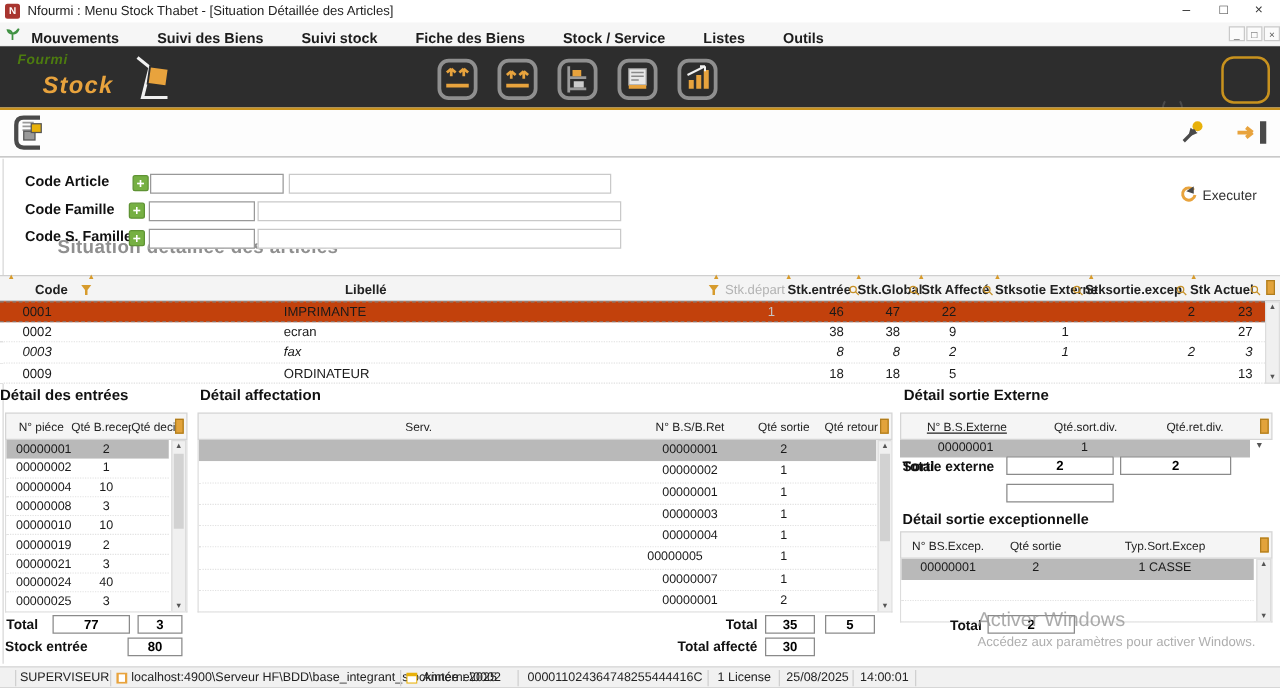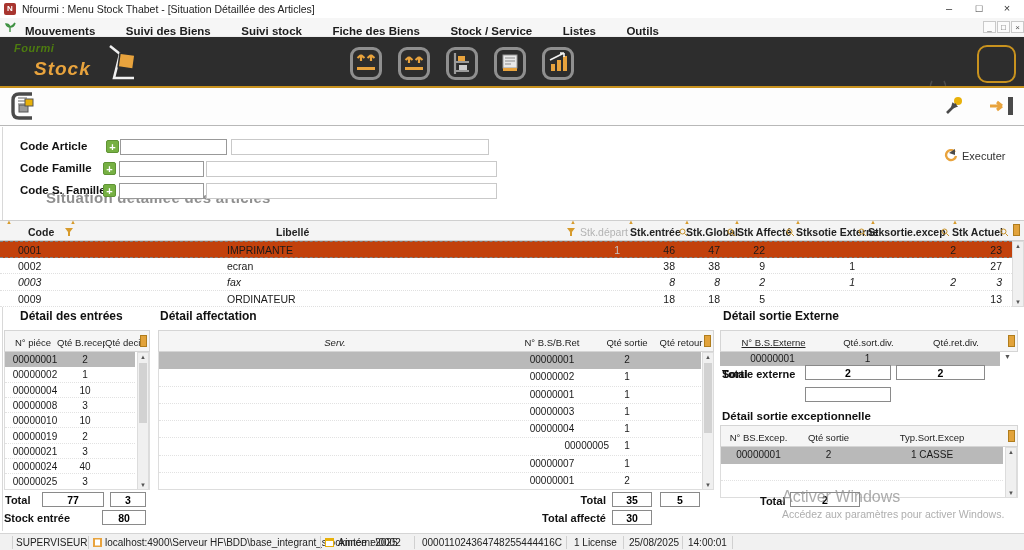--- a/index.html
+++ b/index.html
@@ -306,21 +306,21 @@
     <span class="num r-ent">18</span>
     <span class="num r-glo">18</span>
     <span class="num r-aff">5</span>
     <span class="num r-act">13</span>
   </div>
   <div class="sbar" style="left:1012px; top:241px; height:66px;">
     <span class="sb-up"></span>
     <span class="sb-dn"></span>
   </div>
 
-  <span class="t sect-title" style="left:20px; top:309px;">Détail des entrées</span>
+  <span class="t sect-title" style="left:0; top:309px;">Détail des entrées</span>
   <span class="t sect-title" style="left:160px; top:309px;">Détail affectation</span>
   <span class="t sect-title" style="left:723px; top:309px;">Détail sortie Externe</span>
 
   <div class="dt-head" style="left:4px; top:330px; width:146px;">
     <span class="dh" style="left:2px; width:52px;">N° piéce</span>
     <span class="dh" style="left:52px; width:48px;">Qté B.recep</span>
     <span class="dh" style="left:100px; width:36px;">Qté decisio</span>
     <div class="goldrect" style="right:2px; top:4px;"></div>
   </div>
   <div style="position:absolute; left:4px; top:352px; width:146px; height:138px; overflow:hidden; border:1px solid #ddd; border-top:none;">
@@ -361,21 +361,21 @@
       <span style="left:60px; width:40px;">3</span>
     </div>
     <div class="sbar" style="left:132px; top:0; height:138px;">
       <span class="sb-up"></span>
       <span class="sb-dn"></span>
       <div class="sb-th" style="top:10px; height:60px;"></div>
     </div>
   </div>
 
   <div class="dt-head" style="left:158px; top:330px; width:556px;">
-    <span class="dh" style="left:0; width:352px;font-style:italic;">Serv.</span>
+    <span class="dh" style="left:0; width:352px;">Serv.</span>
     <span class="dh" style="left:352px; width:82px;">N° B.S/B.Ret</span>
     <span class="dh" style="left:434px; width:68px;">Qté sortie</span>
     <span class="dh" style="left:500px; width:44px;">Qté retour</span>
     <div class="goldrect" style="right:2px; top:4px;"></div>
   </div>
   <div style="position:absolute; left:158px; top:352px; width:556px; height:138px; overflow:hidden; border:1px solid #ddd; border-top:none;">
     <div class="drow dsel" style="left:0; top:0; width:542px; height:17.25px;">
       <span style="left:352px; width:82px;">00000001</span>
       <span style="left:434px; width:68px;">2</span>
     </div>
@@ -389,21 +389,21 @@
     </div>
     <div class="drow dnorm" style="left:0; top:51.75px; width:542px; height:17.25px;">
       <span style="left:352px; width:82px;">00000003</span>
       <span style="left:434px; width:68px;">1</span>
     </div>
     <div class="drow dnorm" style="left:0; top:69px; width:542px; height:17.25px;">
       <span style="left:352px; width:82px;">00000004</span>
       <span style="left:434px; width:68px;">1</span>
     </div>
     <div class="drow dnorm" style="left:0; top:86.25px; width:542px; height:17.25px;">
-      <span style="left:368px; width:82px;text-align:right;">00000005</span>
+      <span style="left:340px; width:82px;">00000005</span>
       <span style="left:434px; width:68px;">1</span>
     </div>
     <div class="drow dnorm" style="left:0; top:103.5px; width:542px; height:17.25px;">
       <span style="left:352px; width:82px;">00000007</span>
       <span style="left:434px; width:68px;">1</span>
     </div>
     <div class="drow dnorm" style="left:0; top:120.75px; width:542px; height:17.25px;">
       <span style="left:352px; width:82px;">00000001</span>
       <span style="left:434px; width:68px;">2</span>
     </div>

